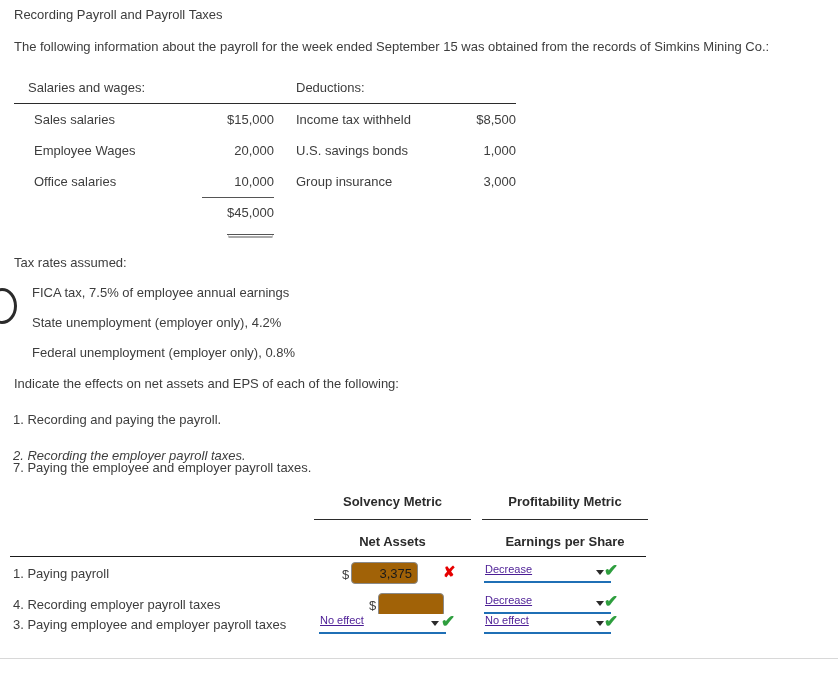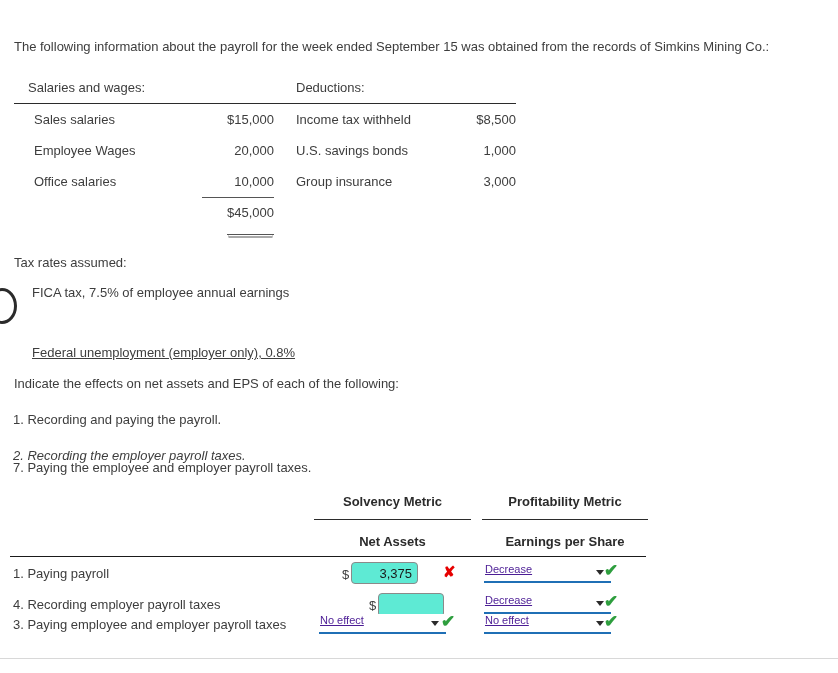--- a/index.html
+++ b/index.html
@@ -91,21 +91,21 @@
   .tax-head {
     position: absolute; left: 14px; top: 255px;
     font-size: 13px; white-space: nowrap;
   }
   .tax-line {
     position: absolute; left: 32px;
     font-size: 13px; white-space: nowrap;
   }
   .tax-line.l1 { top: 285px; }
   .tax-line.l2 { top: 315px; }
-  .tax-line.l3 { top: 345px; text-decoration: underline; }
+  .tax-line.l3 { top: 345px; }
 
   
   .edge-circle {
     position: absolute;
     left: -13px; top: 288px;
     width: 24px; height: 30px;
     border: 3px solid #2b2b2b;
     border-radius: 50%;
   }
 
@@ -188,21 +188,21 @@
   .money-input {
     position: absolute;
     left: 9px; top: 0;
     font-family: "Liberation Sans", sans-serif;
     font-size: 13px;
     color: #1a1a1a;
     text-align: right;
     padding: 2px 5px 2px 4px;
     border: 1.4px solid #8a8a8a;
     border-radius: 4px;
-    background: #5eead4;
+    background: #a16207;
     box-sizing: border-box;
     outline: none;
   }
   .money-input.filled { width: 67px; height: 22px; }
   .money-input.empty  { width: 66px; height: 24px; }
 
   
   .dd {
     position: absolute;
     top: 1px;
@@ -248,20 +248,21 @@
     left: 0; top: 658px;
     width: 838px; height: 0;
     border-top: 1px solid #d8d8d8;
   }
 </style>
 </head>
 <body>
 
 <div class="page">
 
+  <div class="q-title">Recording Payroll and Payroll Taxes</div>
   <div class="q-intro">The following information about the payroll for the week ended September 15 was obtained from the records of Simkins Mining Co.:</div>
 
   <table class="payroll-table">
     <tbody>
         <tr>
       <td class="ph col-lbl" style="padding-left:14px !important;">Salaries and wages:</td>
       <td class="ph col-amt"></td>
       <td class="ph col-gap"></td>
       <td class="ph col-lbl2">Deductions:</td>
       <td class="ph col-amt2"></td>
@@ -315,20 +316,21 @@
       <td></td>
       <td></td>
     </tr>
   </tbody>
     </table>
 
   <div class="edge-circle"></div>
 
   <div class="tax-head">Tax rates assumed:</div>
   <div class="tax-line l1">FICA tax, 7.5% of employee annual earnings</div>
+  <div class="tax-line l2">State unemployment (employer only), 4.2%</div>
   <div class="tax-line l3">Federal unemployment (employer only), 0.8%</div>
 
   <div class="indicate">Indicate the effects on net assets and EPS of each of the following:</div>
   <div class="num-item n1">1. Recording and paying the payroll.</div>
   <div class="num-item n2">2. Recording the employer payroll taxes.</div>
   <div class="num-item n3">7. Paying the employee and employer payroll taxes.</div>
 
   <div class="ans-area">
 
     <div class="metric-hdr mh-solv">Solvency Metric</div>

